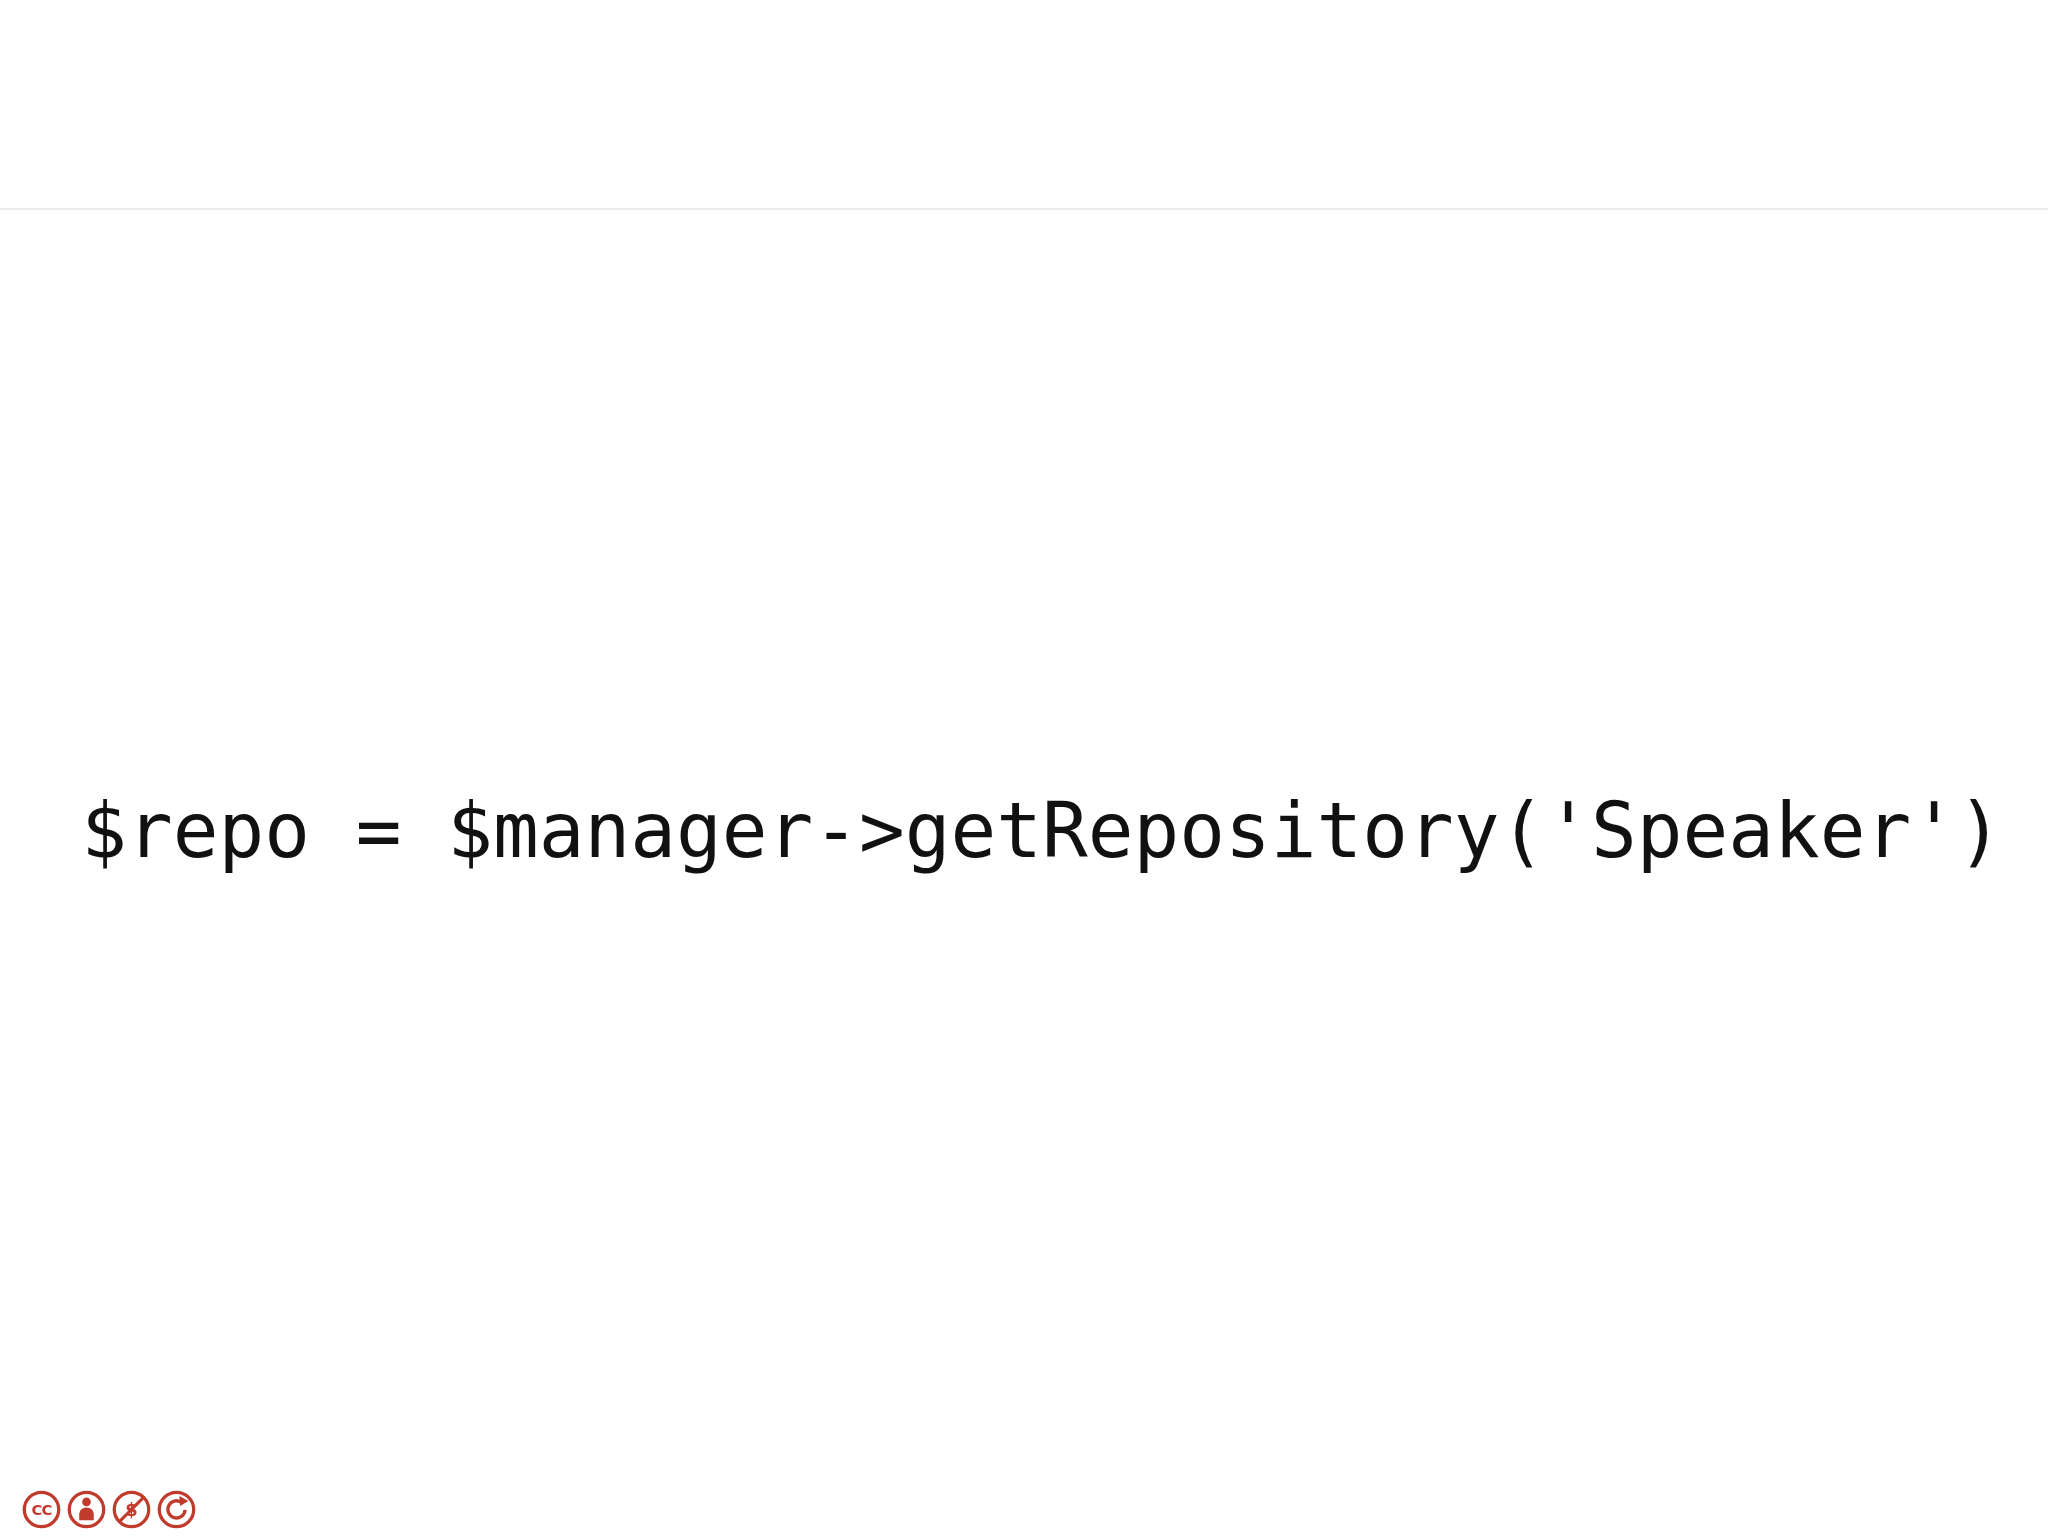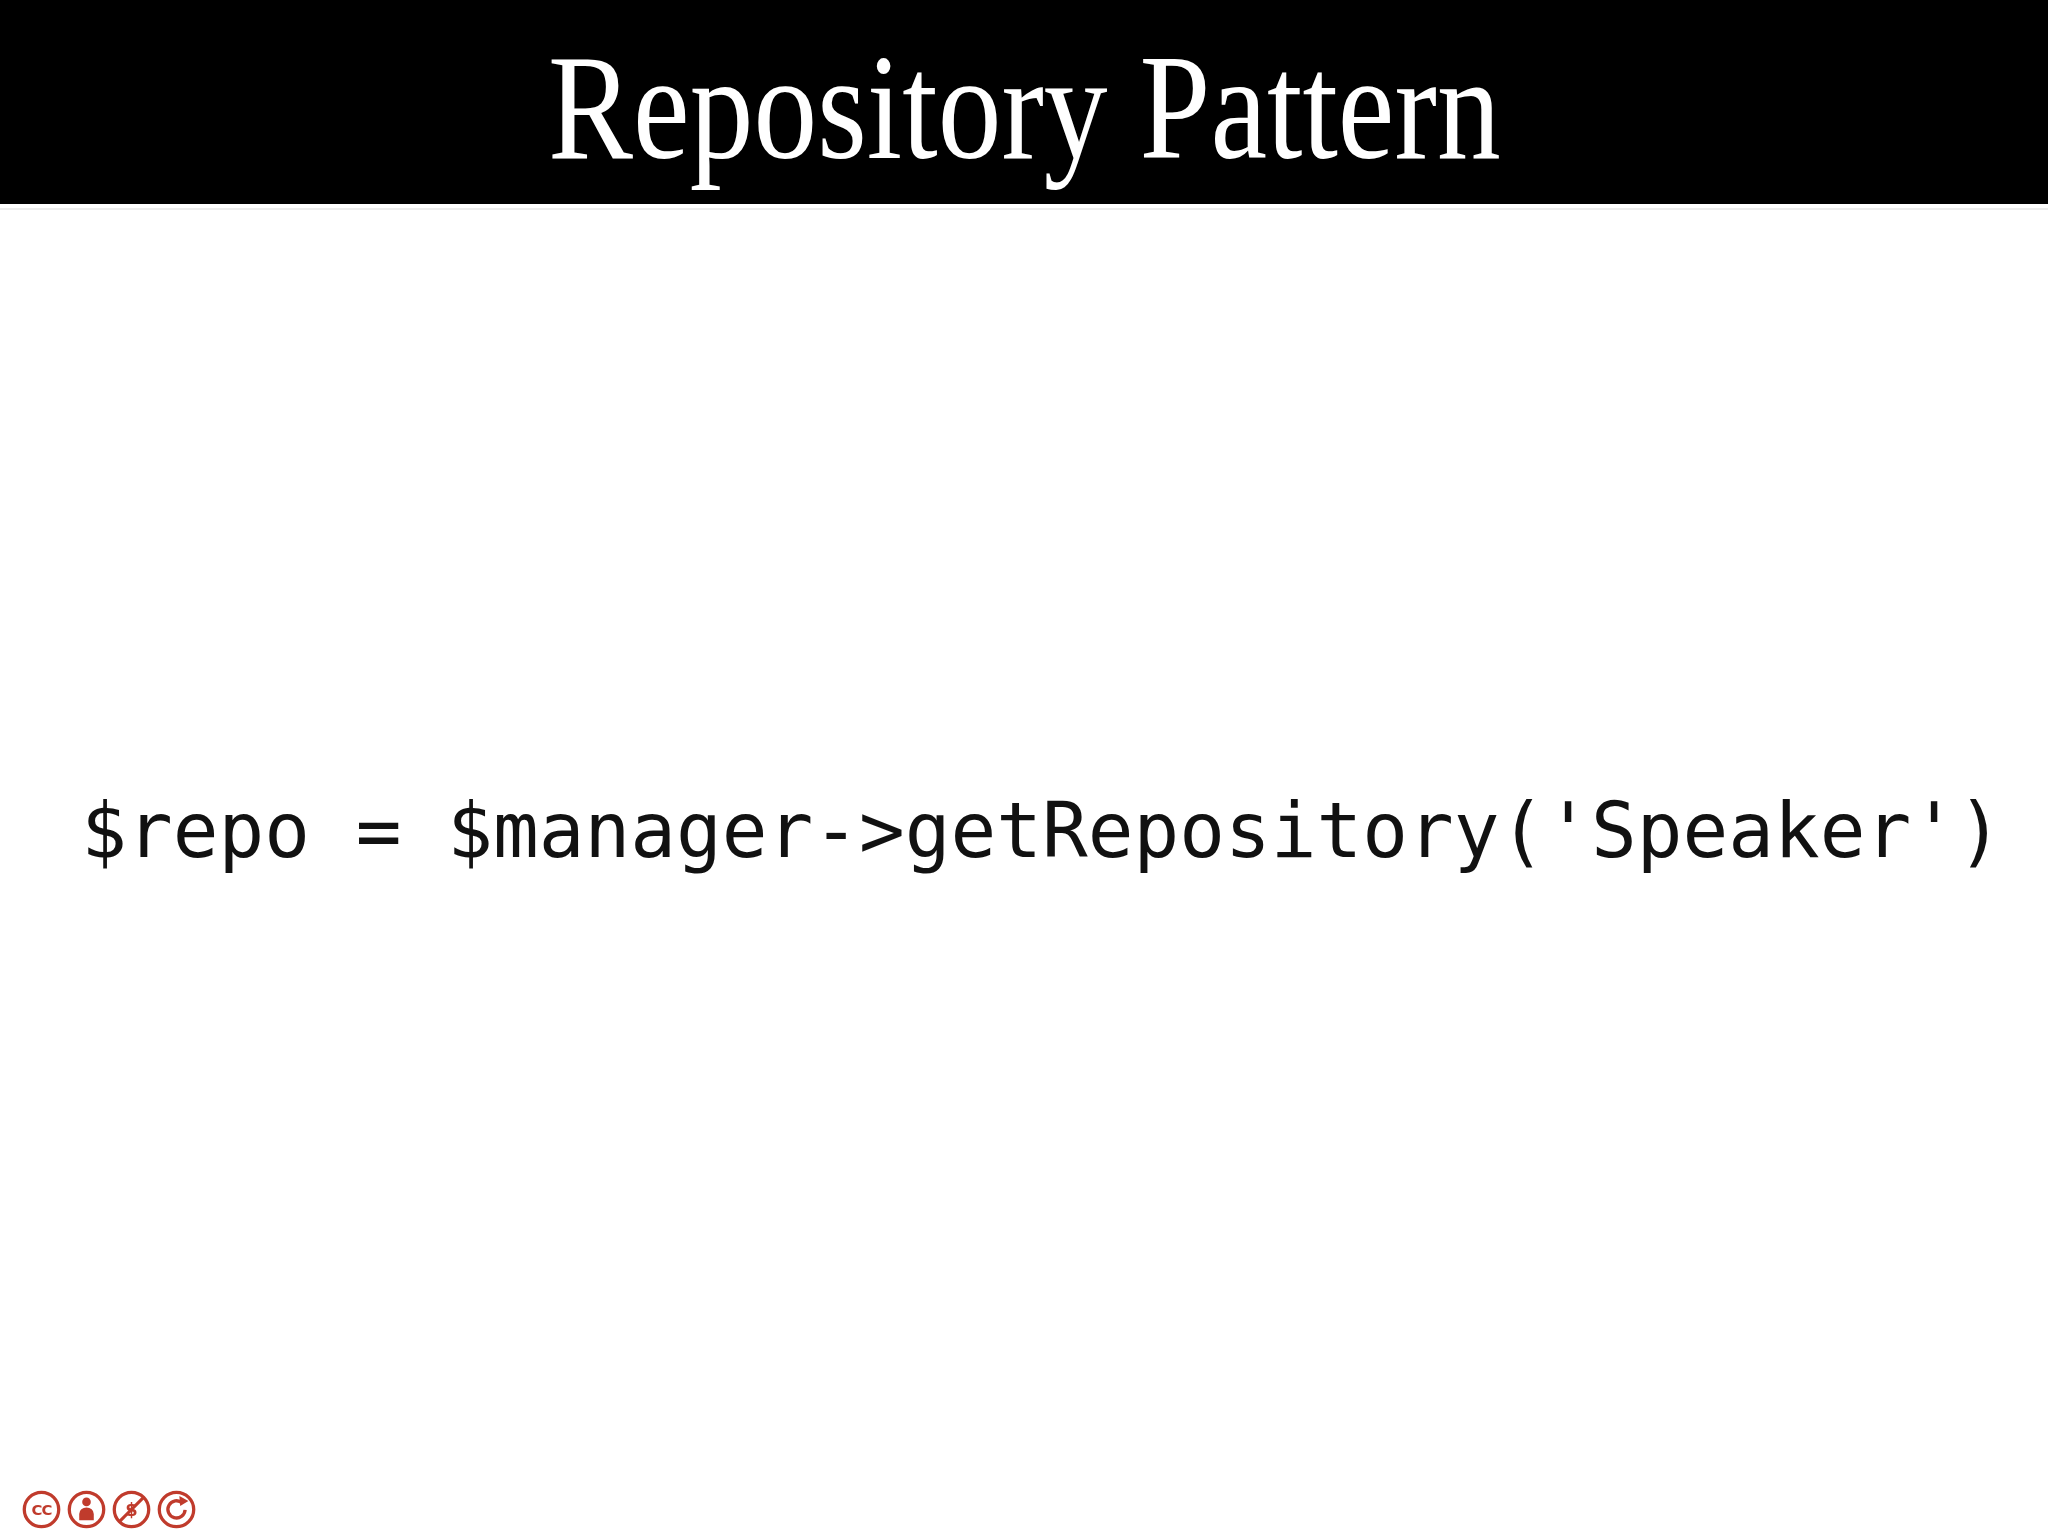--- a/index.html
+++ b/index.html
@@ -69,23 +69,20 @@
     width: 41px;
     height: 41px;
     display: block;
   }
 </style>
 </head>
 <body>
 
 <div class="slide">
 
-  <div class="header">
-    <h1 class="title">Repository Pattern</h1>
-  </div>
   <div class="header-divider"></div>
 
   <div class="code-line">$repo = $manager-&gt;getRepository('Speaker')</div>
 
   <div class="license-badge">
 
     <svg viewBox="0 0 40 40">
       <circle cx="20" cy="20" r="16.8" fill="none" stroke="#c03b2c" stroke-width="3.2"></circle>
       <text x="20" y="25.5" text-anchor="middle" font-family="DejaVu Sans, sans-serif" font-size="14.5" font-weight="bold" letter-spacing="-1" fill="#c03b2c">CC</text>
     </svg>

